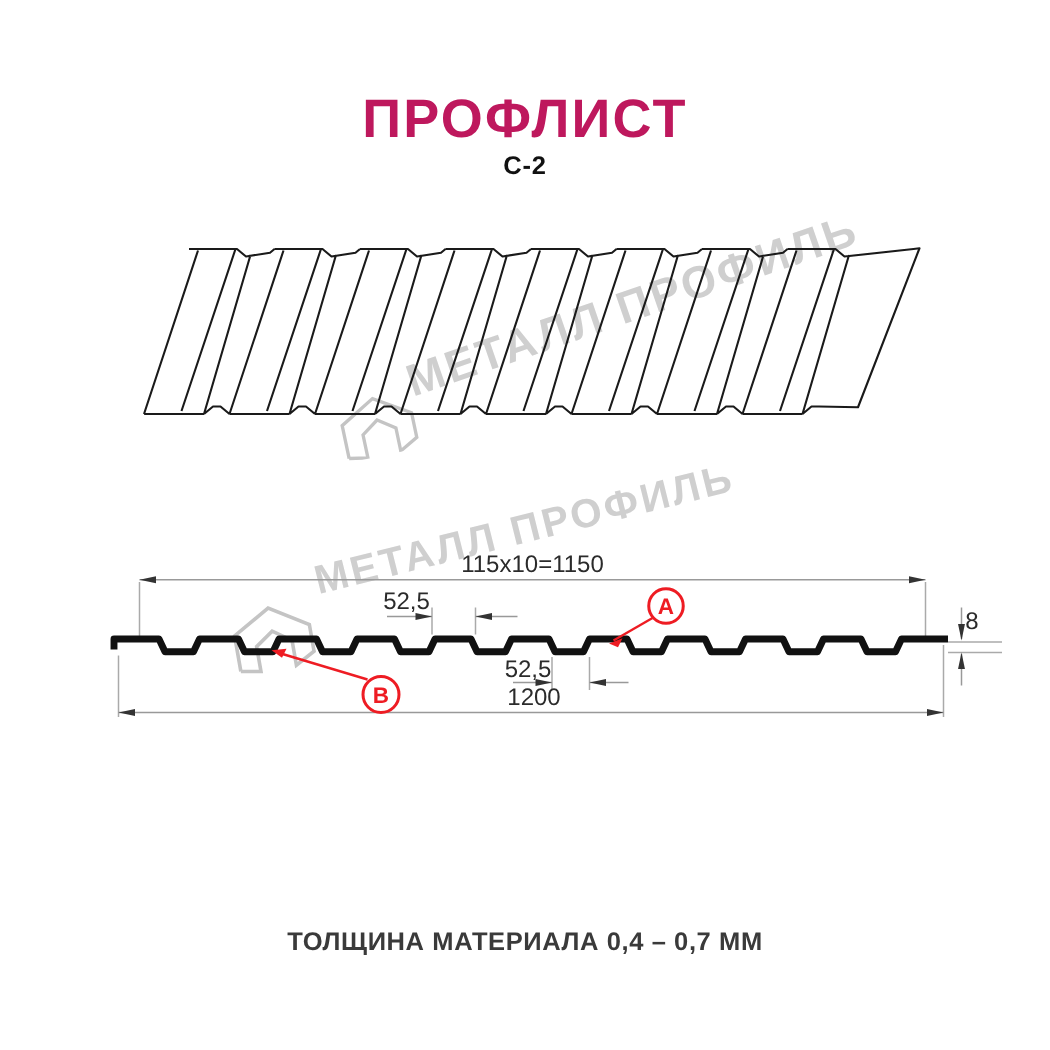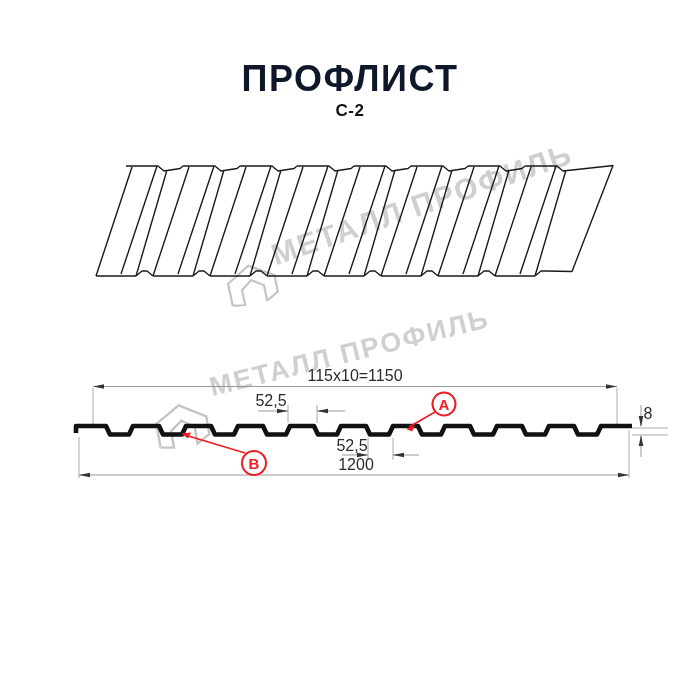--- a/index.html
+++ b/index.html
@@ -1,19 +1,19 @@
 <!DOCTYPE html>
 <html><head>
 <meta charset="utf-8">
 <style>
   html,body{margin:0;padding:0;background:#fff;}
   #stage{position:relative;width:700px;height:700px;background:#ffffff;overflow:hidden;
          font-family:"Liberation Sans", sans-serif;}
   .title{position:absolute;left:0;top:58px;width:700px;text-align:center;
-         font-size:36px;font-weight:bold;letter-spacing:1.5px;color:#0f172a;}
+         font-size:36px;font-weight:bold;letter-spacing:1.5px;color:#be185d;}
   .subtitle{position:absolute;left:0;top:101px;width:700px;text-align:center;
          font-size:17px;font-weight:bold;letter-spacing:.5px;color:#111;}
   .footer{position:absolute;left:0;top:618px;width:700px;text-align:center;
          font-size:17px;font-weight:600;letter-spacing:.4px;color:#3a3a3a;}
   .wm-text{position:absolute;color:#bfbfbf;font-weight:bold;white-space:nowrap;
          letter-spacing:2px;opacity:.75;}
   .wm1{left:278px;top:238px;font-size:30px;transform:rotate(-19deg);transform-origin:left bottom;}
   .wm2{left:214px;top:372px;font-size:27px;transform:rotate(-14deg);transform-origin:left bottom;}
   .wm-logo{position:absolute;}
   .wm-logo.l1{left:224px;top:262px;transform:rotate(-12deg);}
@@ -97,13 +97,14 @@
     </g>
 
     <g>
       <line x1="245" y1="453" x2="185" y2="435" stroke="#ee1c23" stroke-width="1.6"></line>
       <polygon points="181,433.5 191,432.5 188,438.5" fill="#ee1c23"></polygon>
       <circle cx="254" cy="463" r="12" fill="none" stroke="#ee1c23" stroke-width="2"></circle>
       <text class="redtxt" x="254" y="468.5" text-anchor="middle">В</text>
     </g>
   </svg>
 
+  <div class="footer">ТОЛЩИНА МАТЕРИАЛА 0,4 – 0,7 ММ</div>
 </div>
 
 </body></html>

